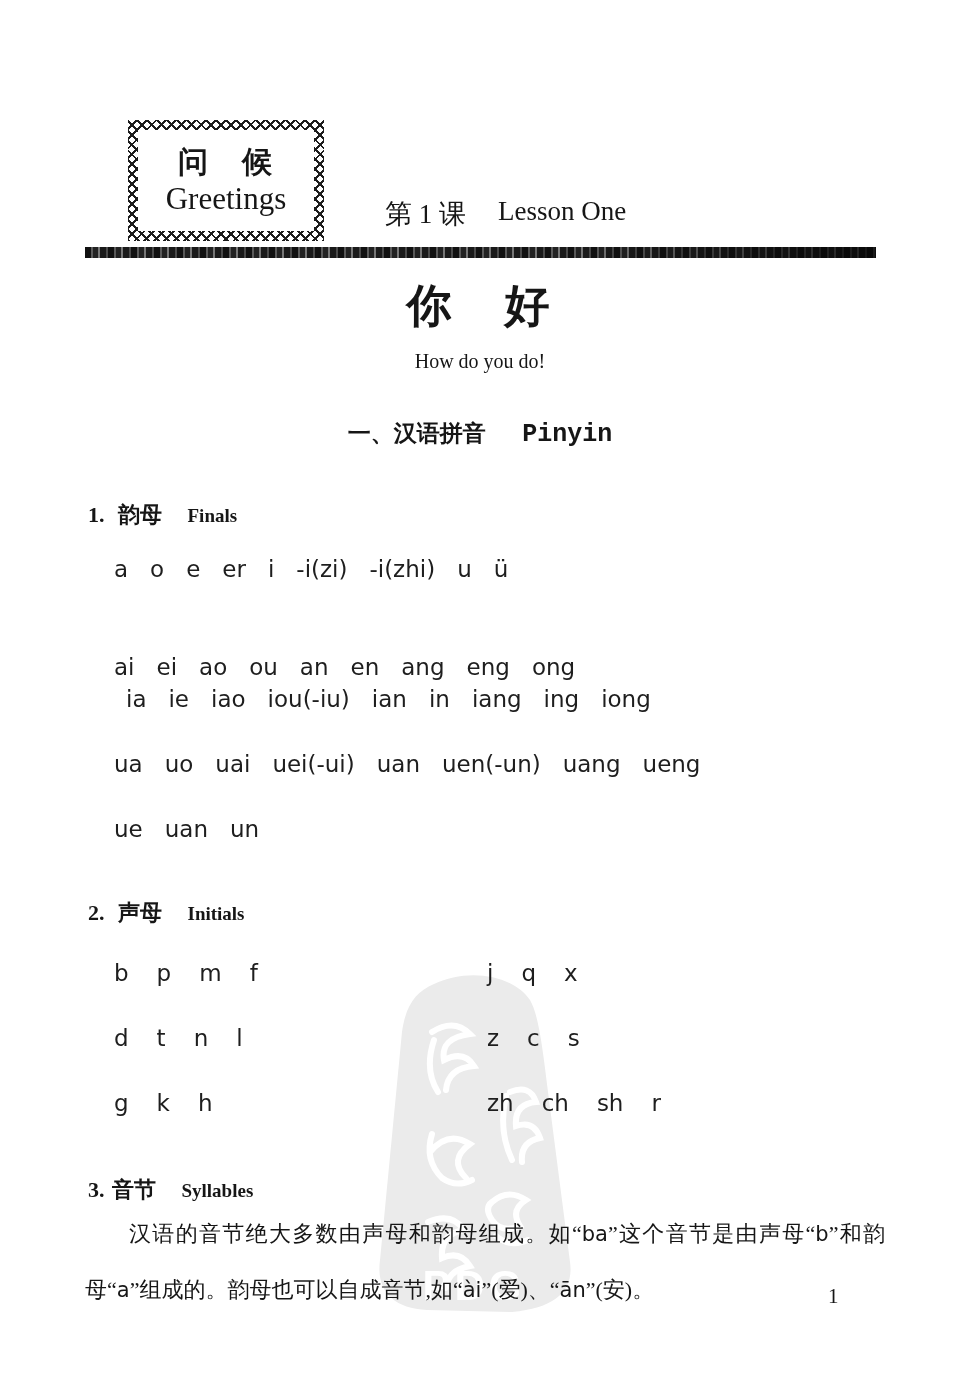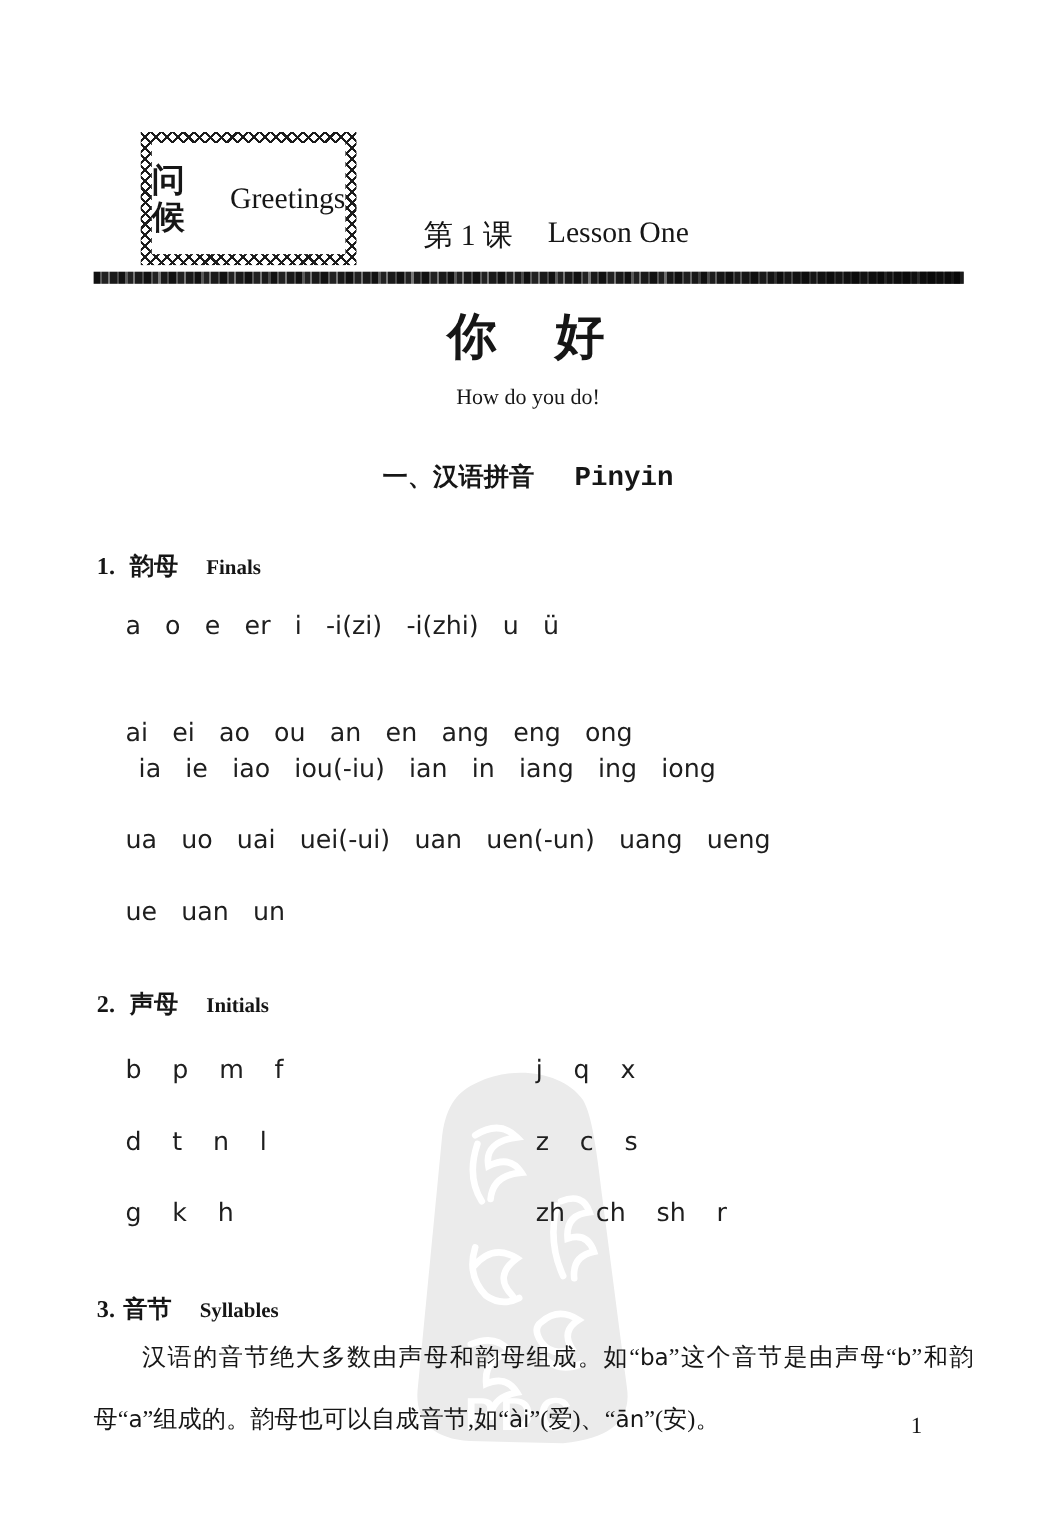--- a/index.html
+++ b/index.html
@@ -17,24 +17,24 @@
 
   
   .badge {
     left:128px; top:120px; width:196px; height:121px;
     background:
       repeating-linear-gradient(45deg,  #1c1c1c 0 2px, rgba(0,0,0,0) 2px 7px),
       repeating-linear-gradient(-45deg, #1c1c1c 0 2px, #ffffff 2px 7px);
   }
   .badge-inner {
     position:absolute; inset:10px; background:#ffffff;
-    display:flex; flex-direction:row; align-items:center; justify-content:center; gap:4px;
+    display:flex; flex-direction:column; align-items:center; justify-content:center; gap:4px;
   }
   .badge-cn { font-size:30px; font-weight:bold; letter-spacing:2px; line-height:1.1; }
-  .badge-en { font-size:27px; line-height:1.1; }
+  .badge-en { font-size:31px; line-height:1.1; }
 
   
   .lesson { left:385px; top:196px; font-size:27px; display:flex; gap:32px; white-space:nowrap; }
 
   
   .rule {
     left:85px; top:247px; width:791px; height:11px;
     background:
       linear-gradient(90deg, rgba(0,0,0,0) 0 62%, rgba(10,10,10,.55) 85%, rgba(5,5,5,.75) 100%),
       repeating-linear-gradient(90deg, #111 0 6px, #5a5a5a 6px 8px, #222 8px 13px, #777 13px 15px, #1a1a1a 15px 21px, #4a4a4a 21px 23px);

